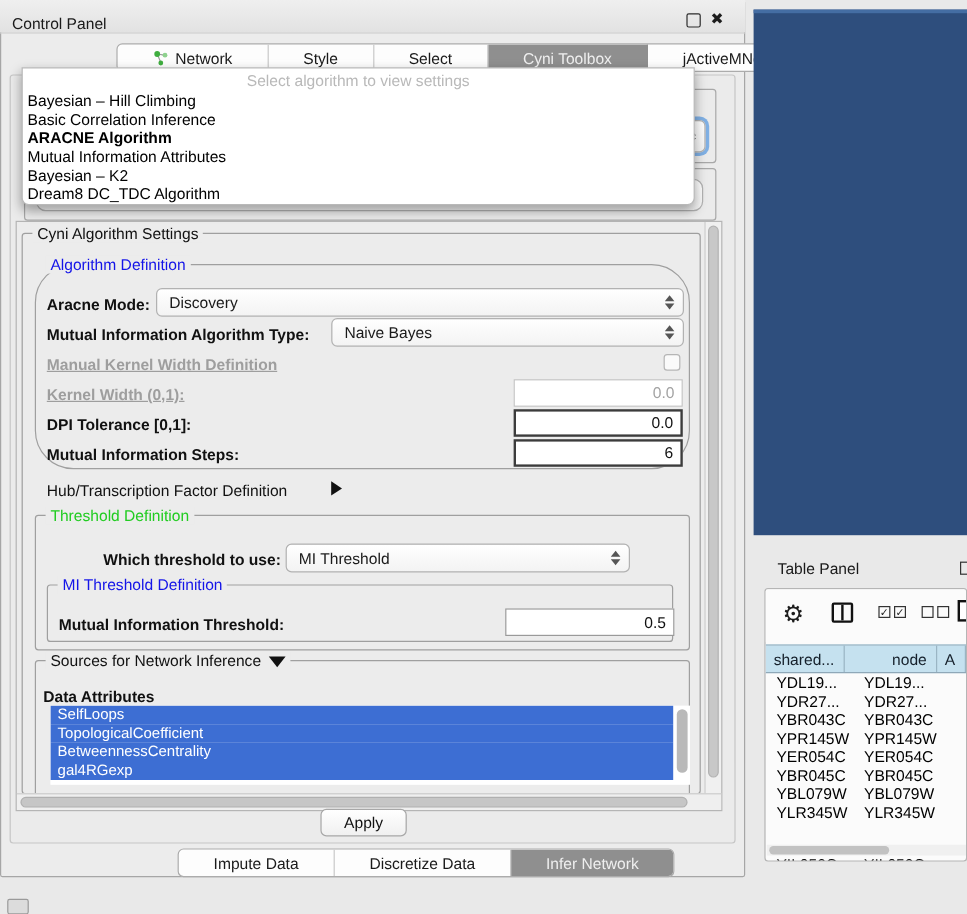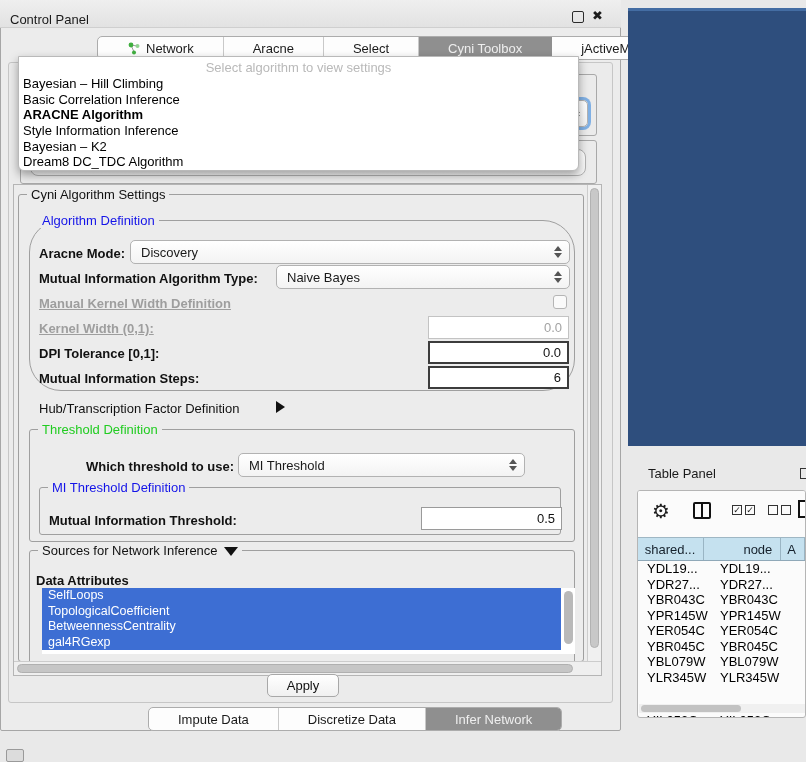--- a/index.html
+++ b/index.html
@@ -168,21 +168,21 @@
       <svg class="net-ico" viewBox="0 0 14 13">
         <line x1="4" y1="3" x2="10" y2="4" stroke="#9a9a9a" stroke-width="1"></line>
         <line x1="4" y1="3" x2="7" y2="10" stroke="#9a9a9a" stroke-width="1"></line>
         <circle cx="4" cy="3" r="2.4" fill="#3fae3f"></circle>
         <circle cx="10.5" cy="4" r="2" fill="#8fd28f"></circle>
         <circle cx="7" cy="10.5" r="2" fill="#3fae3f"></circle>
       </svg>
       <span>Network</span>
     </div>
     <div class="s">
-        <span>Aracne</span>
+        <span>Style</span>
       </div>
     <div class="s">
         <span>Select</span>
       </div>
     <div class="s sel">
         <span>Cyni Toolbox</span>
       </div>
     <div class="s">
         <span>jActiveMNodules</span>
       </div>
@@ -205,21 +205,21 @@
       <i class="up"></i>
       <i class="dn"></i>
     </span>
 </div>
 
 <div class="abs popup">
   <div class="prompt">Select algorithm to view settings</div>
   <div class="item">Bayesian – Hill Climbing</div>
   <div class="item">Basic Correlation Inference</div>
   <div class="item bold">ARACNE Algorithm</div>
-  <div class="item">Style Information Inference</div>
+  <div class="item">Mutual Information Attributes</div>
   <div class="item">Bayesian – K2</div>
   <div class="item">Dream8 DC_TDC Algorithm</div>
 </div>
 
 <div class="abs" style="left:13px; top:184px; width:589px; height:492px; border:1px solid #b5b5b5; background:#ececec; overflow:hidden;">
 
   <div class="gbox" style="left:4px; top:9px; width:566px; height:468px;">
     <span class="gtitle">Cyni Algorithm Settings</span>
   </div>
 

